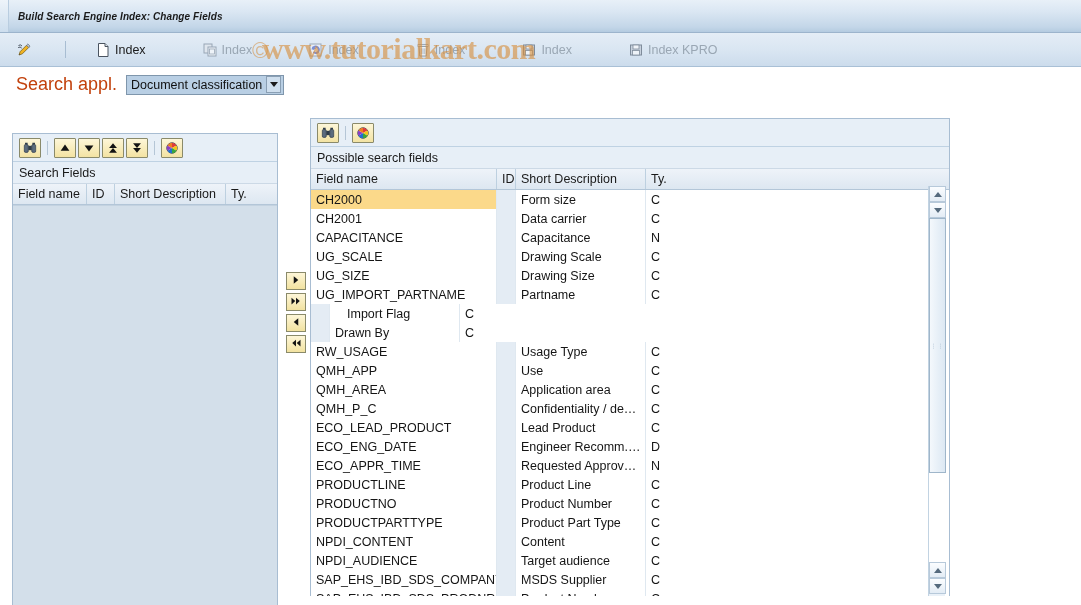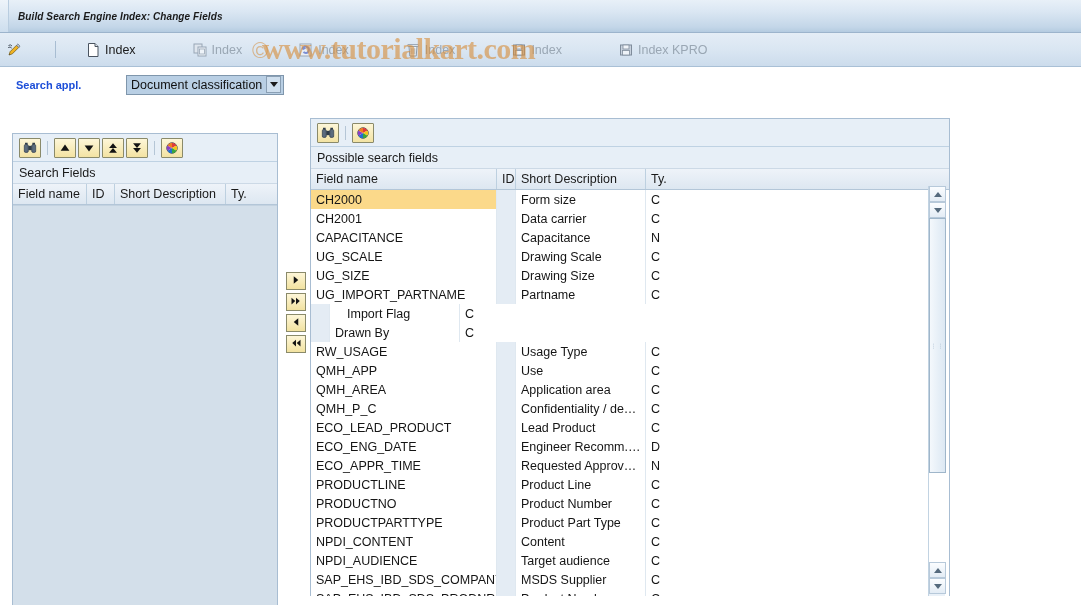--- a/index.html
+++ b/index.html
@@ -48,20 +48,21 @@
 
   
   .toolbar {
     position: absolute;
     left: 0; top: 33px;
     width: 1081px; height: 34px;
     background: linear-gradient(to bottom, #e4edf6 0%, #dae6f2 50%, #ccdcec 100%);
     border-bottom: 1px solid #a9c0d6;
     display: flex;
     align-items: center;
+    padding-left: 10px;
     gap: 16px;
   }
   .tb-btn {
     display: flex;
     align-items: center;
     height: 24px;
     padding: 0 5px;
     gap: 4px;
     font-size: 12.5px;
     color: #1a1a1a;
@@ -83,24 +84,23 @@
   .searchrow {
     position: absolute;
     left: 0; top: 67px;
     width: 1081px; height: 35px;
     background: #ffffff;
     display: flex;
     align-items: center;
     padding-left: 16px;
   }
   .searchrow-label {
-    font-size: 11px;
-    color: #1d4ed8;
+    font-size: 18px;
+    color: #c2410c;
     width: 110px;
-    font-weight: bold;
   }
   .dropdown {
     display: inline-flex;
     align-items: center;
     height: 20px;
     min-width: 146px;
     background: #b9cfe4;
     border: 1px solid #7f96ac;
     padding: 0 2px 0 4px;
     font-size: 12.5px;

